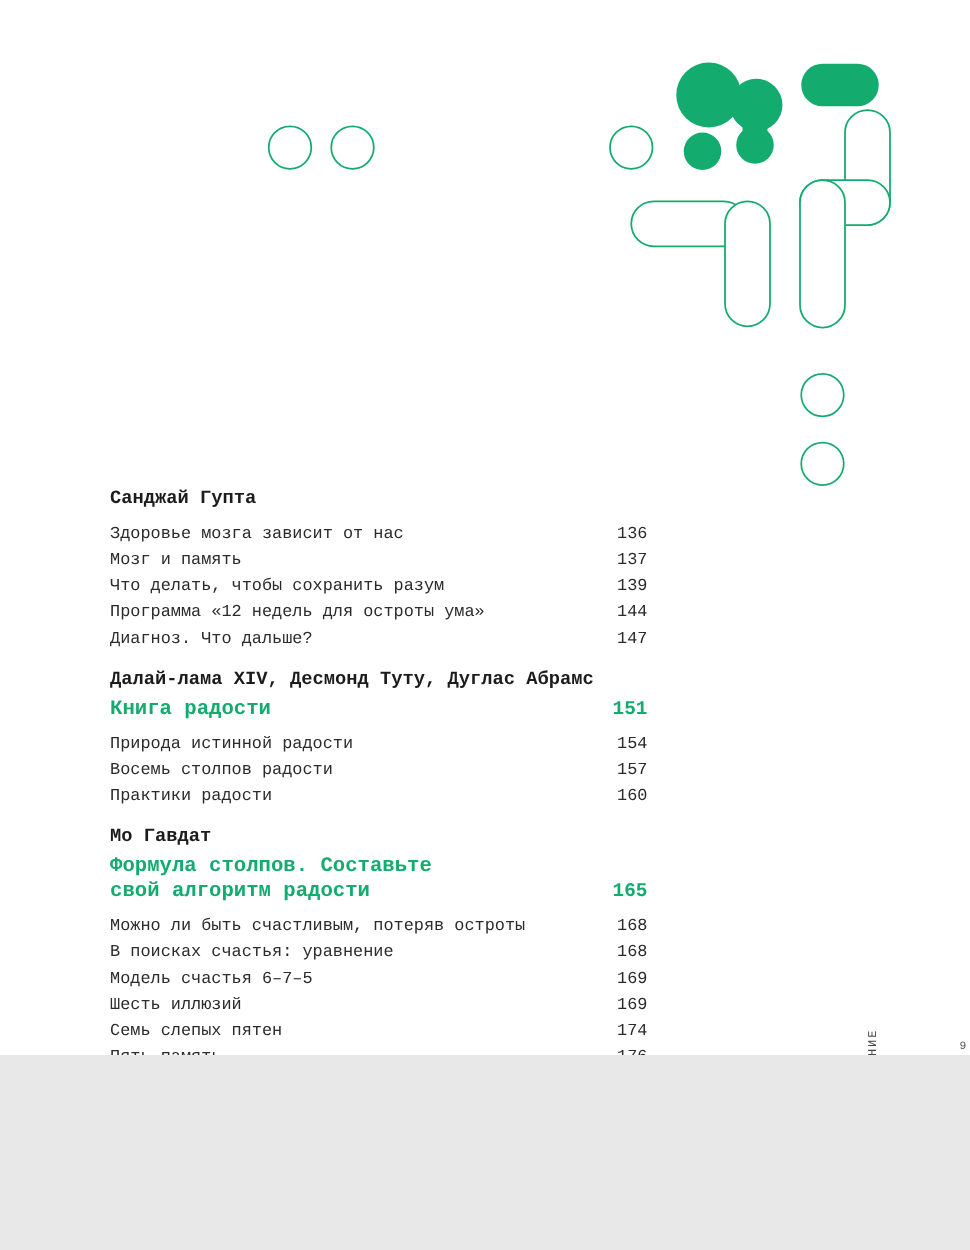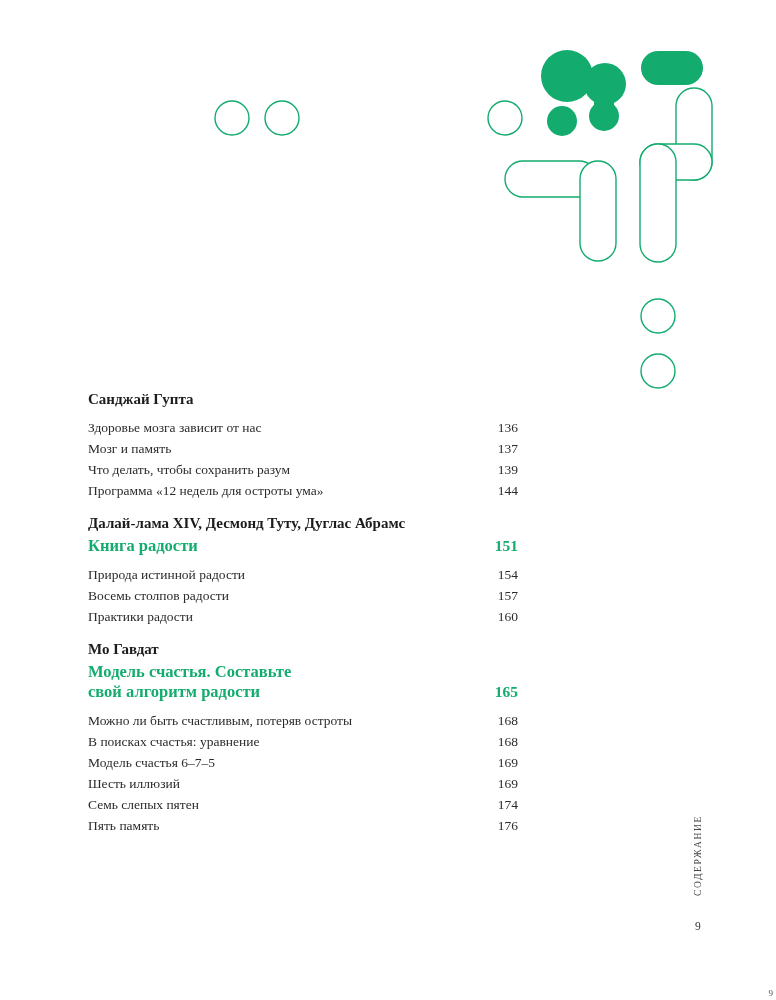--- a/index.html
+++ b/index.html
@@ -1,23 +1,23 @@
 <!DOCTYPE html>
 <html><head>
 <meta charset="utf-8">
 <style>
   html, body { margin: 0; padding: 0; background: #e8e8e8; }
   .page {
     position: relative;
     width: 776px;
-    height: 1000px;
+    height: 844px;
     margin: 0 auto;
     background: #ffffff;
     overflow: hidden;
-    font-family: Liberation Serif, serif;
+    font-family: Liberation Mono, monospace;
     color: #222;
   }
   .decor { position: absolute; top: 0; left: 0; }
 
   .toc {
     position: absolute;
     left: 88px;
     top: 389px;
     width: 430px;
   }
@@ -127,20 +127,24 @@
           <span class="entry-page">137</span>
         </div>
         <div class="entry">
           <span class="entry-label">Что делать, чтобы сохранить разум</span>
           <span class="entry-page">139</span>
         </div>
         <div class="entry">
           <span class="entry-label">Программа «12 недель для остроты ума»</span>
           <span class="entry-page">144</span>
         </div>
+        <div class="entry">
+          <span class="entry-label">Диагноз. Что дальше?</span>
+          <span class="entry-page">147</span>
+        </div>
       </div>
     </div>
 
     <div class="section">
       <div class="author">Далай-лама XIV, Десмонд Туту, Дуглас Абрамс</div>
       <div class="title-block">
         <div class="title-row">
           <span class="title-line">Книга радости</span>
           <span class="title-page">151</span>
         </div>
@@ -157,21 +161,21 @@
         <div class="entry">
           <span class="entry-label">Практики радости</span>
           <span class="entry-page">160</span>
         </div>
       </div>
     </div>
 
     <div class="section">
       <div class="author">Мо Гавдат</div>
       <div class="title-block">
-        <div class="title-line">Модель счастья. Составьте</div>
+        <div class="title-line">Формула столпов. Составьте</div>
         <div class="title-row">
           <span class="title-line">свой алгоритм радости</span>
           <span class="title-page">165</span>
         </div>
       </div>
       <div class="entries">
         <div class="entry">
           <span class="entry-label">Можно ли быть счастливым, потеряв остроты</span>
           <span class="entry-page">168</span>
         </div>

